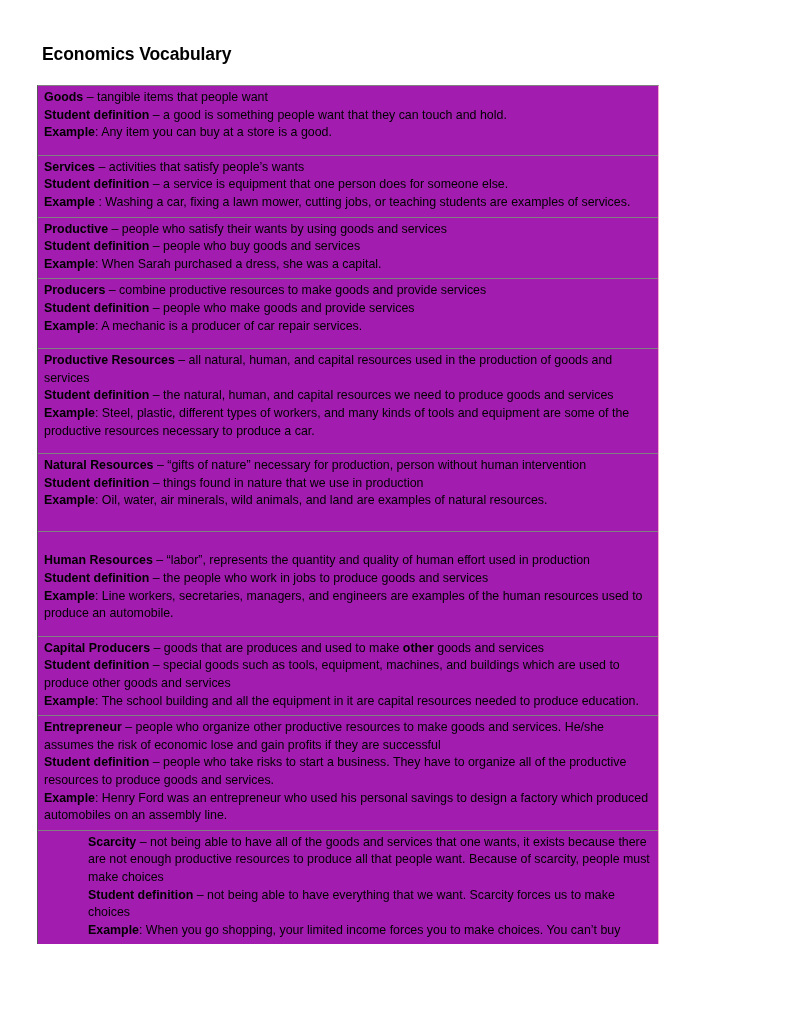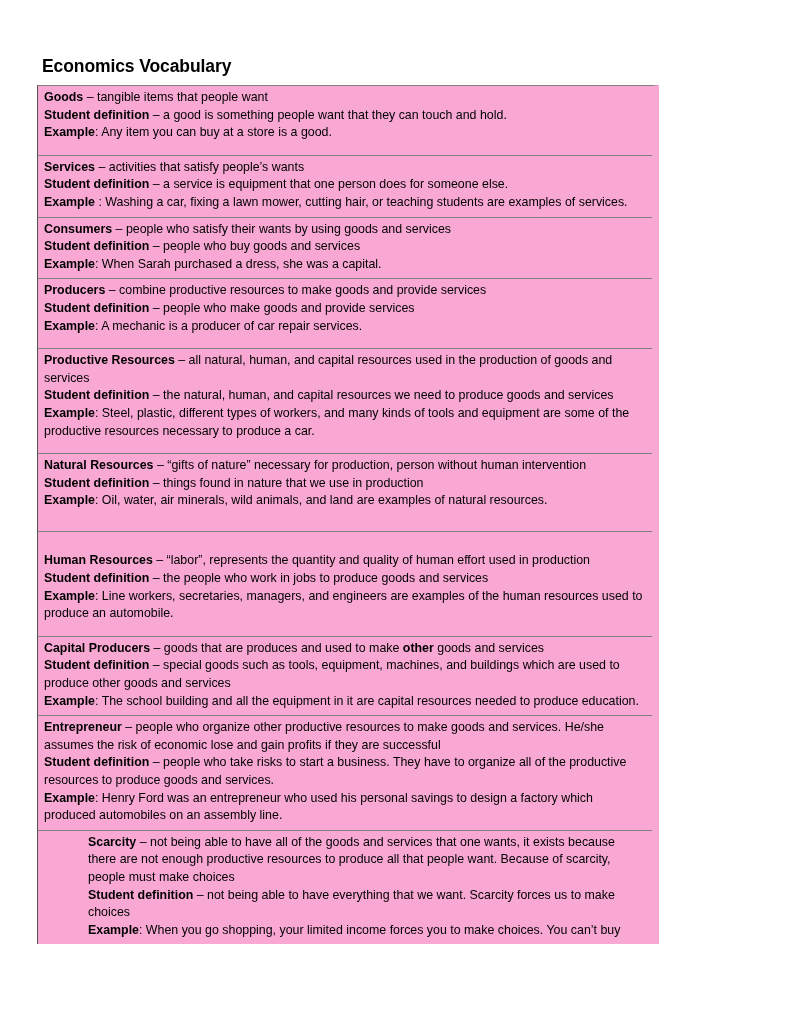--- a/index.html
+++ b/index.html
@@ -19,38 +19,38 @@
   .page {
     position: relative;
     width: 791px;
     height: 1024px;
     background: #ffffff;
     box-sizing: border-box;
   }
   .page-title {
     position: absolute;
     left: 42px;
-    top: 44px;
+    top: 32px;
     font-size: 17.5px;
     font-weight: bold;
     letter-spacing: -0.1px;
     line-height: 1.2;
     color: #000000;
     white-space: nowrap;
   }
   .vocab-table {
     position: absolute;
     left: 37px;
     top: 85px;
     width: 622px;
     border-left: 1px solid #555555;
-    border-right: 7px solid #f9a8d4;
+    border-right: 1px solid #f9a8d4;
     border-top: 1px solid #808080;
     box-sizing: border-box;
-    background: #f9a8d4;
+    background: #a21caf;
   }
   .vocab-row {
     border-bottom: 1px solid #808080;
     box-sizing: border-box;
     padding: 3px 6px 5px 6px;
   }
   .vocab-row:last-child {
     border-bottom: none;
     margin-left: 44px;
   }
@@ -99,27 +99,27 @@
     </div>
 
     <div class="vocab-row">
       <div class="entry-line">
         <b>Services</b><span> – activities that satisfy people’s wants</span>
       </div>
       <div class="entry-line">
         <b>Student definition</b><span> – a service is equipment that one person does for someone else.</span>
       </div>
       <div class="entry-line">
-        <b>Example</b><span> : Washing a car, fixing a lawn mower, cutting hair, or teaching students are examples of services.</span>
-      </div>
-    </div>
-
-    <div class="vocab-row">
-      <div class="entry-line">
-        <b>Consumers</b><span> – people who satisfy their wants by using goods and services</span>
+        <b>Example</b><span> : Washing a car, fixing a lawn mower, cutting jobs, or teaching students are examples of services.</span>
+      </div>
+    </div>
+
+    <div class="vocab-row">
+      <div class="entry-line">
+        <b>Productive</b><span> – people who satisfy their wants by using goods and services</span>
       </div>
       <div class="entry-line">
         <b>Student definition</b><span> – people who buy goods and services</span>
       </div>
       <div class="entry-line">
         <b>Example</b><span>: When Sarah purchased a dress, she was a capital.</span>
       </div>
     </div>
 
     <div class="vocab-row">

